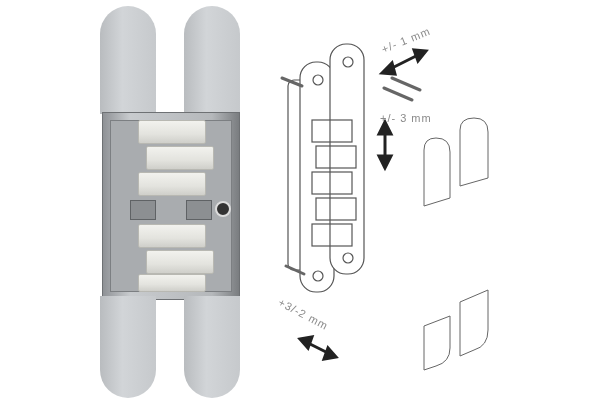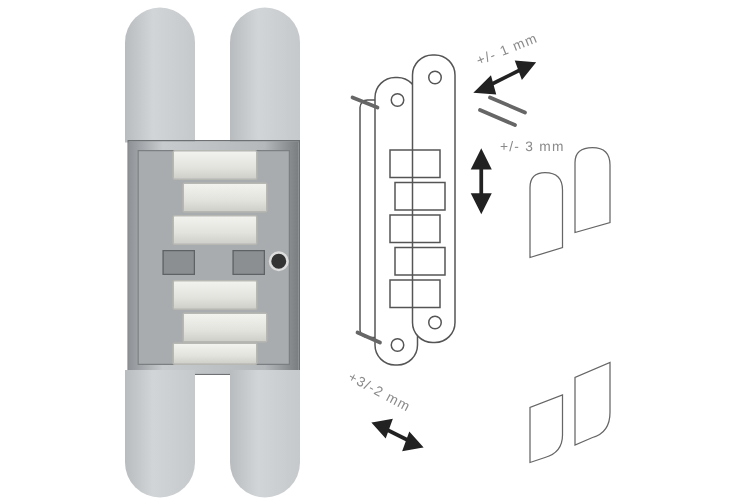--- a/index.html
+++ b/index.html
@@ -67,14 +67,14 @@
   </g>
   <g fill="#fff" stroke="#666" stroke-width="1">
     <path d="M424 206 V150 Q424 138 436 138 Q450 138 450 152 V198 Z"></path>
     <path d="M460 186 V130 Q460 118 474 118 Q488 118 488 132 V178 Z"></path>
     <path d="M424 370 V326 L450 316 V348 Q450 362 436 366 Z"></path>
     <path d="M460 356 V302 L488 290 V330 Q488 346 474 350 Z"></path>
   </g>
 </svg>
 
 <div class="abs label" style="left:380px;top:34px;transform:rotate(-22deg);">+/- 1 mm</div>
-<div class="abs label" style="left:400px;top:112px;">+/- 3 mm</div>
+<div class="abs label" style="left:380px;top:112px;">+/- 3 mm</div>
 <div class="abs label" style="left:276px;top:308px;transform:rotate(28deg);">+3/-2 mm</div>
 
 </body></html>

